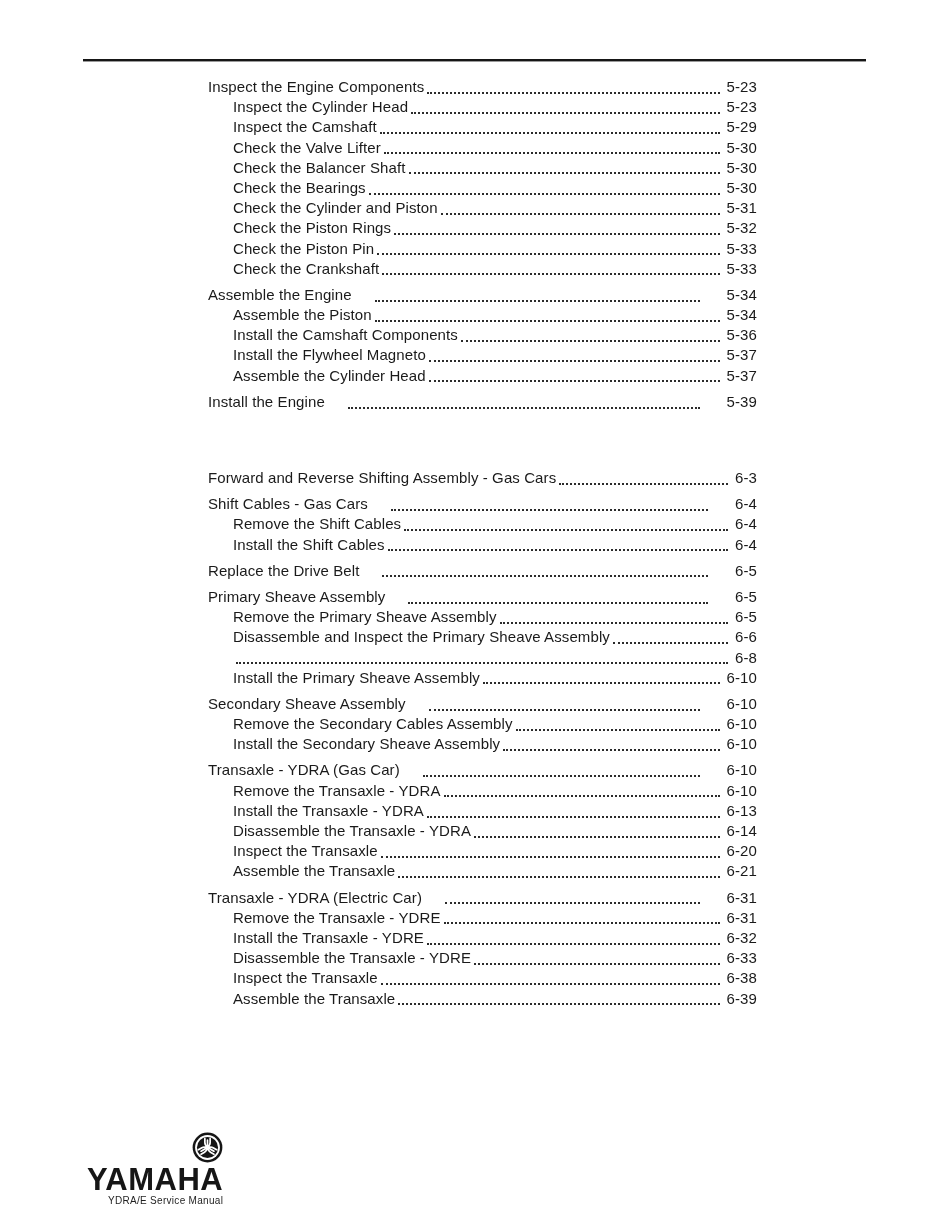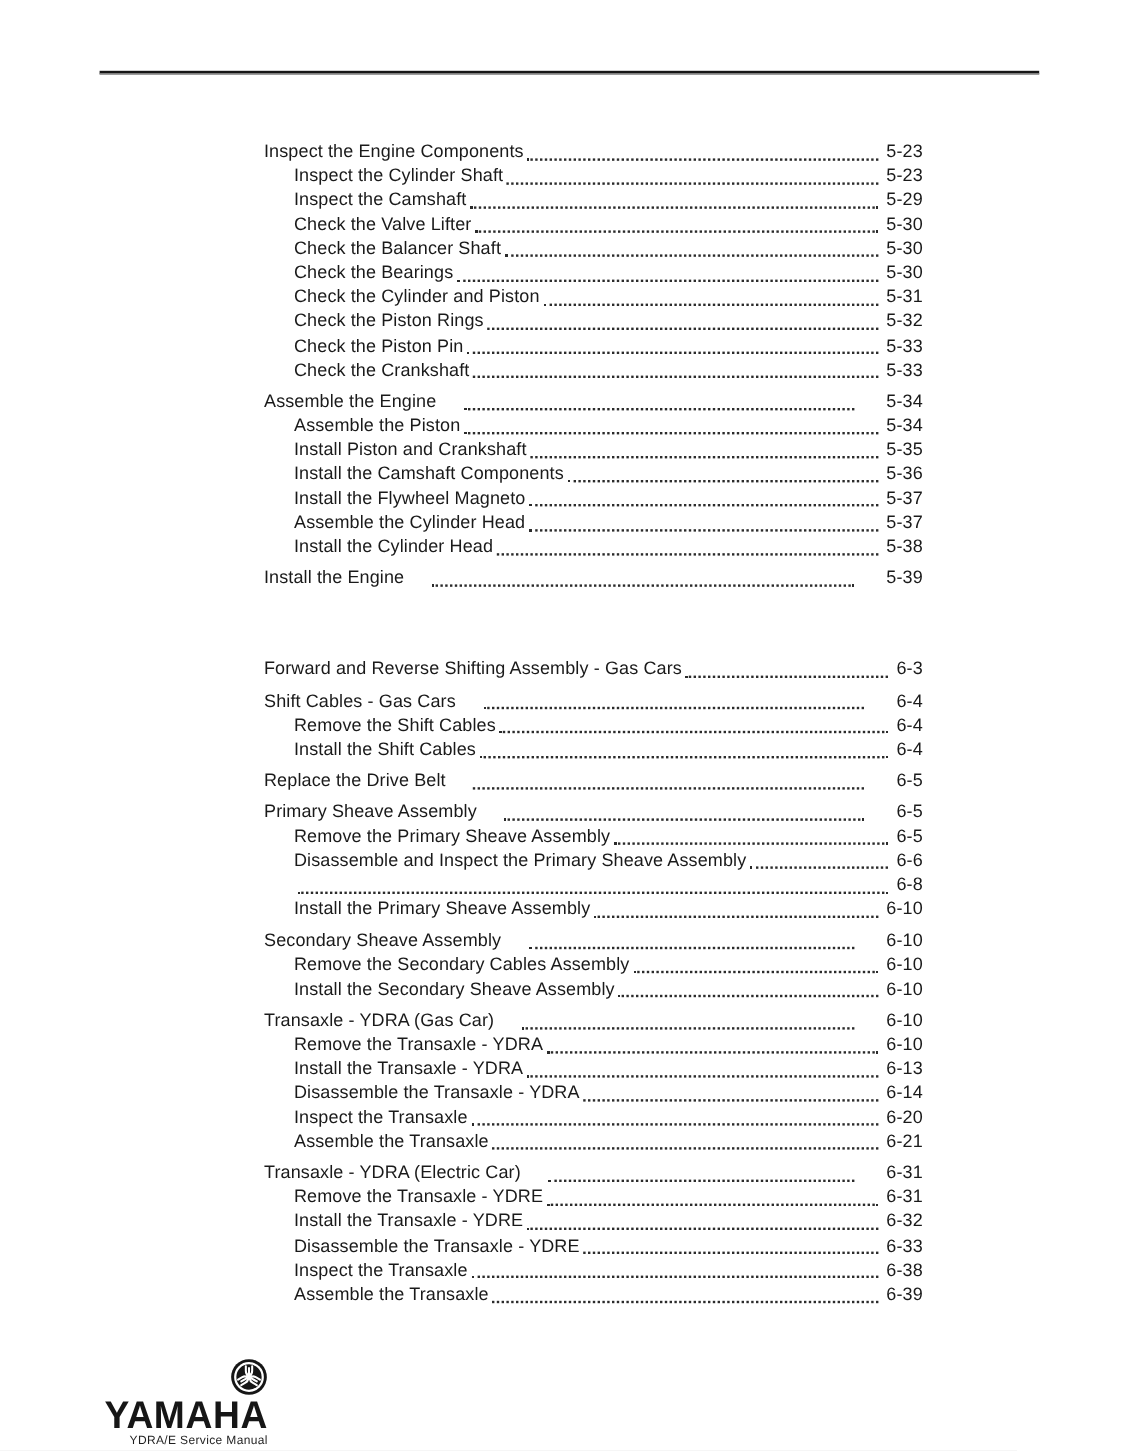--- a/index.html
+++ b/index.html
@@ -16,24 +16,23 @@
     position: absolute;
     left: 83px;
     top: 59px;
     width: 783px;
     height: 2px;
     background: #161616;
     border-bottom: 1px solid #9a9a9a;
   }
   .toc {
     position: absolute;
-    left: 220px;
+    left: 208px;
     top: 78px;
     width: 549px;
-    margin-top: 40px;
   }
   .toc-section { display: block; }
   .toc-section.second { margin-top: 56px; }
   .row {
     display: flex;
     align-items: baseline;
     height: 20.2px;
     font-size: 15px;
     letter-spacing: 0.1px;
     white-space: nowrap;
@@ -84,21 +83,21 @@
   <div class="top-rule"></div>
 
   <main class="toc">
     <section class="toc-section">
         <div class="row lvl1">
           <span class="label">Inspect the Engine Components</span>
           <span class="dots"></span>
           <span class="pg">5-23</span>
         </div>
         <div class="row lvl2">
-          <span class="label">Inspect the Cylinder Shaft</span>
+          <span class="label">Inspect the Cylinder Head</span>
           <span class="dots"></span>
           <span class="pg">5-23</span>
         </div>
         <div class="row lvl2">
           <span class="label">Inspect the Camshaft</span>
           <span class="dots"></span>
           <span class="pg">5-29</span>
         </div>
         <div class="row lvl2">
           <span class="label">Check the Valve Lifter</span>
@@ -139,43 +138,33 @@
           <span class="label">Assemble the Engine</span>
           <span class="dots"></span>
           <span class="pg">5-34</span>
         </div>
         <div class="row lvl2">
           <span class="label">Assemble the Piston</span>
           <span class="dots"></span>
           <span class="pg">5-34</span>
         </div>
         <div class="row lvl2">
-          <span class="label">Install Piston and Crankshaft</span>
-          <span class="dots"></span>
-          <span class="pg">5-35</span>
-        </div>
-        <div class="row lvl2">
           <span class="label">Install the Camshaft Components</span>
           <span class="dots"></span>
           <span class="pg">5-36</span>
         </div>
         <div class="row lvl2">
           <span class="label">Install the Flywheel Magneto</span>
           <span class="dots"></span>
           <span class="pg">5-37</span>
         </div>
         <div class="row lvl2">
           <span class="label">Assemble the Cylinder Head</span>
           <span class="dots"></span>
           <span class="pg">5-37</span>
-        </div>
-        <div class="row lvl2">
-          <span class="label">Install the Cylinder Head</span>
-          <span class="dots"></span>
-          <span class="pg">5-38</span>
         </div>
         <div class="row lvl1 gap">
           <span class="label">Install the Engine</span>
           <span class="dots"></span>
           <span class="pg">5-39</span>
         </div>
       </section>
     <section class="toc-section second">
         <div class="row lvl1">
           <span class="label">Forward and Reverse Shifting Assembly - Gas Cars</span>

